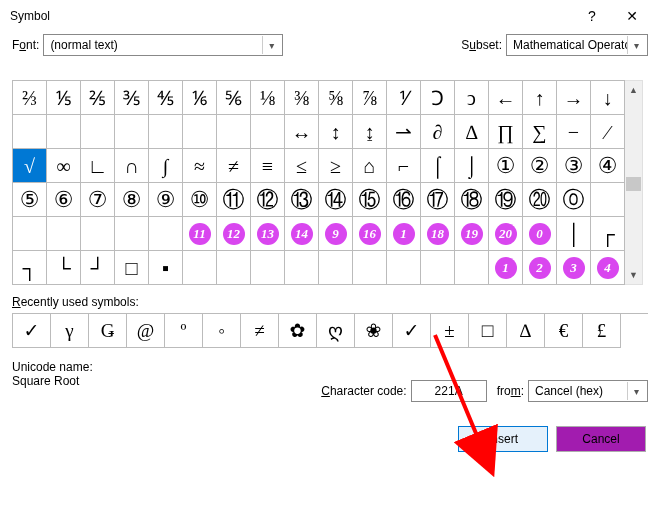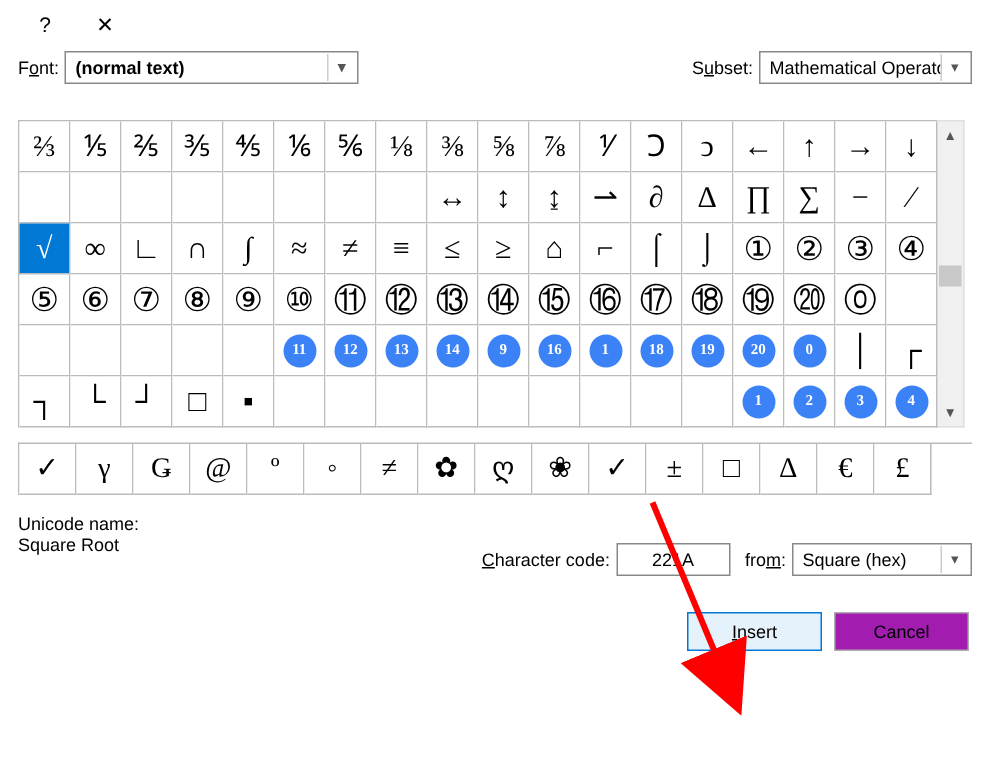--- a/index.html
+++ b/index.html
@@ -39,21 +39,21 @@
   }
   .combo .val { flex: 1; overflow: hidden; white-space: nowrap; }
   .combo .arrow {
     width: 18px; height: 18px;
     display:flex;align-items:center;justify-content:center;
     border-left:1px solid #ccc;
     color:#555;
     font-size:10px;
   }
   .font-row { }
-  .font-combo { width: 196px; font-weight: bold; }
+  .font-combo { width: 240px; }
   .subset-combo { width: 142px; }
   .spacer { flex: 1; }
 
   .grid-wrap {
     display: flex;
     margin-bottom: 10px;
   }
   .scrollbar {
     width: 18px;
     background: #f0f0f0;
@@ -87,23 +87,23 @@
     line-height: 1;
     background:#fff;
     position:relative;
   }
   .cell.sel { background:#0078d4; color:#fff; }
   .cell.blank { background:#fff; }
 
   .circled { font-size: 22px; }
   .neg {
     width:22px;height:22px;border-radius:50%;
-    background:#3b82f6;color:#fff;
+    background:#d946ef;color:#fff;
     display:flex;align-items:center;justify-content:center;
-    font-size:10px;font-weight:600;
+    font-size:13px;font-weight:600;font-style:italic;
   }
 
   .recent-lbl { margin: 4px 0 4px 0; }
   .recent-grid {
     display:grid;
     grid-template-columns: repeat(16, 38px);
     grid-auto-rows: 34px;
     border-top:1px solid #bbb;border-left:1px solid #bbb;
     font-family: "Segoe UI Symbol","Cambria Math",serif;
     margin-bottom: 12px;
@@ -130,20 +130,21 @@
 
   svg.arrow-overlay {
     position:absolute;
     pointer-events:none;
   }
 </style>
 </head>
 <body>
 
 <div class="titlebar">
+  <div class="title">Symbol</div>
   <div class="btn">?</div>
   <div class="btn">✕</div>
 </div>
 
 <div class="content">
 
   <div class="row font-row">
     <span class="lbl">
       <span>F</span><u>o</u><span>nt:</span>
     </span>
@@ -304,20 +305,23 @@
       </div>
     <div class="scrollbar">
       <div class="arr">▲</div>
       <div class="track">
           <div class="thumb"></div>
         </div>
       <div class="arr">▼</div>
     </div>
   </div>
 
+  <div class="recent-lbl">
+    <u>R</u><span>ecently used symbols:</span>
+  </div>
   <div class="recent-grid" id="recentgrid">
       <div class="cell">✓</div>
       <div class="cell">γ</div>
       <div class="cell">Ǥ</div>
       <div class="cell">@</div>
       <div class="cell">º</div>
       <div class="cell">◦</div>
       <div class="cell">≠</div>
       <div class="cell">✿</div>
       <div class="cell">ღ</div>
@@ -338,21 +342,21 @@
       <u>C</u><span>haracter code:</span>
     </span>
     <div class="codebox">
       <span>221A</span>
     </div>
     <span style="width:10px"></span>
     <span class="lbl">
       <span>fro</span><u>m</u><span>:</span>
     </span>
     <div class="combo from-combo">
-      <span class="val">Square (hex)</span>
+      <span class="val">Cancel (hex)</span>
       <span class="arrow">▾</span>
     </div>
   </div>
 
   <div class="btnrow">
     <div class="pushbtn primary">
       <span><u>I</u><span>nsert</span></span>
     </div>
     <div class="pushbtn">
       <span>Cancel</span>

